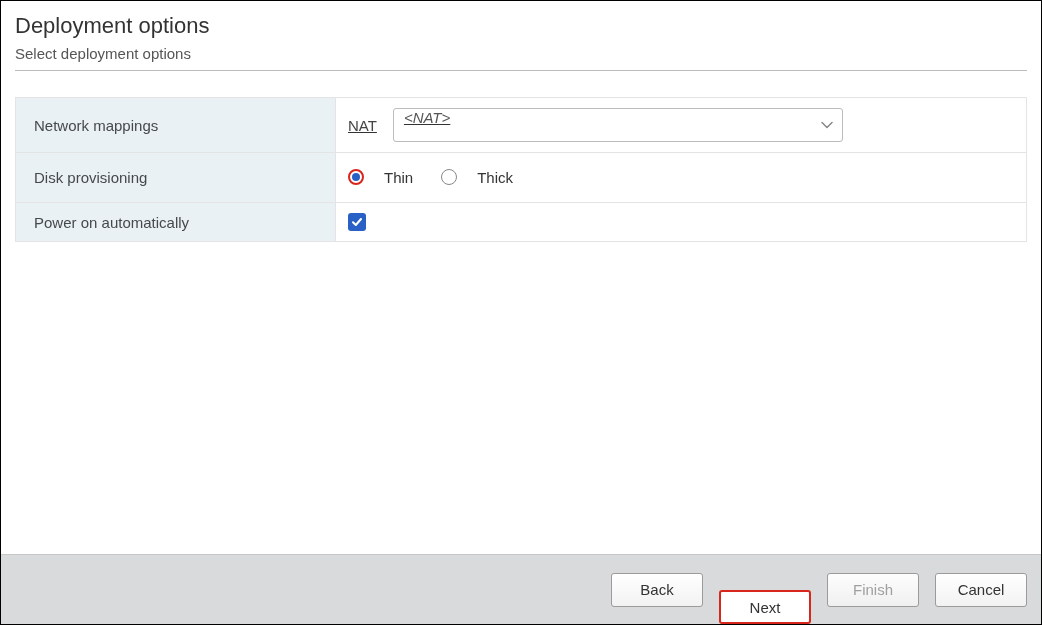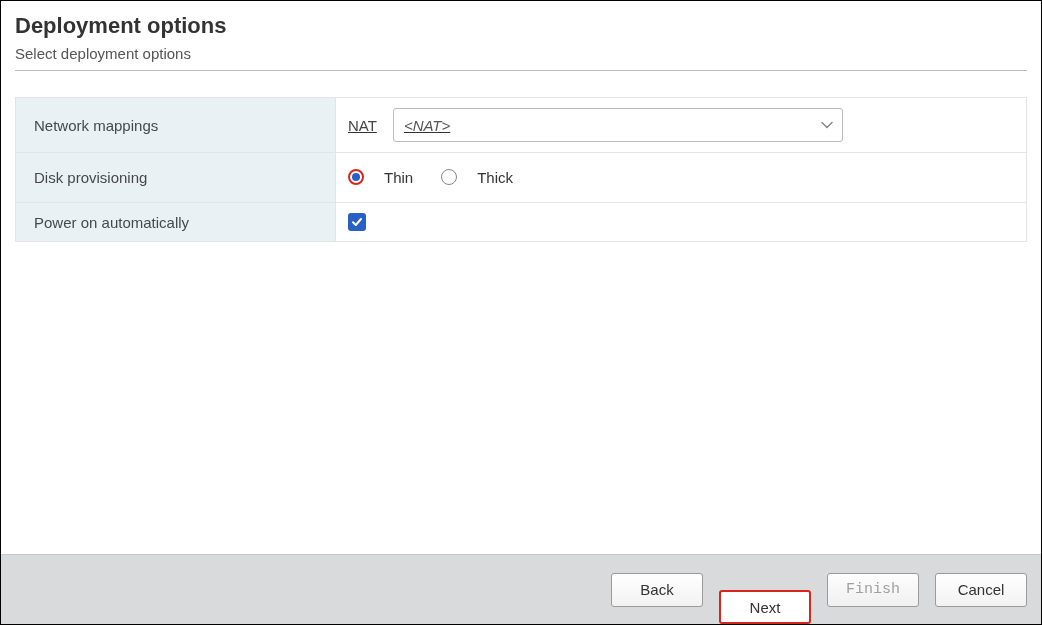--- a/index.html
+++ b/index.html
@@ -17,21 +17,21 @@
     overflow: hidden;
   }
   .content {
     flex: 1 1 auto;
     padding: 8px 14px 0 14px;
     overflow: auto;
   }
   h1.page-title {
     margin: 4px 0 6px 0;
     font-size: 22px;
-    font-weight: bold;
+    font-weight: normal;
     color: #333;
   }
   .page-subtitle {
     font-size: 15px;
     color: #555;
     margin: 0 0 8px 0;
   }
   hr.header-rule {
     border: none;
     border-top: 1px solid #bbb;
@@ -77,21 +77,20 @@
     width: 100%;
     height: 34px;
     border: 1px solid #bcbcbc;
     border-radius: 3px;
     background: #fff;
     font-style: italic;
     font-size: 15px;
     color: #555;
     padding: 0 30px 0 10px;
     display: flex;
-    align-items: center;
     cursor: pointer;
   }
   .select-caret {
     position: absolute;
     right: 10px;
     top: 50%;
     transform: translateY(-50%);
     width: 12px;
     height: 12px;
     pointer-events: none;
@@ -168,21 +167,20 @@
   }
   .btn.primary-outline {
     border: 2px solid #d9261c;
     background: #fff;
     margin-top: 35px;
   }
   .btn.disabled {
     color: #a0a0a0;
     cursor: default;
     background: linear-gradient(#fdfdfd, #f0f0f0);
-    font-family: Liberation Mono, monospace;
   }
 </style>
 </head>
 <body>
 
 <div class="content">
   <h1 class="page-title">Deployment options</h1>
   <div class="page-subtitle">Select deployment options</div>
   <hr class="header-rule">
 

